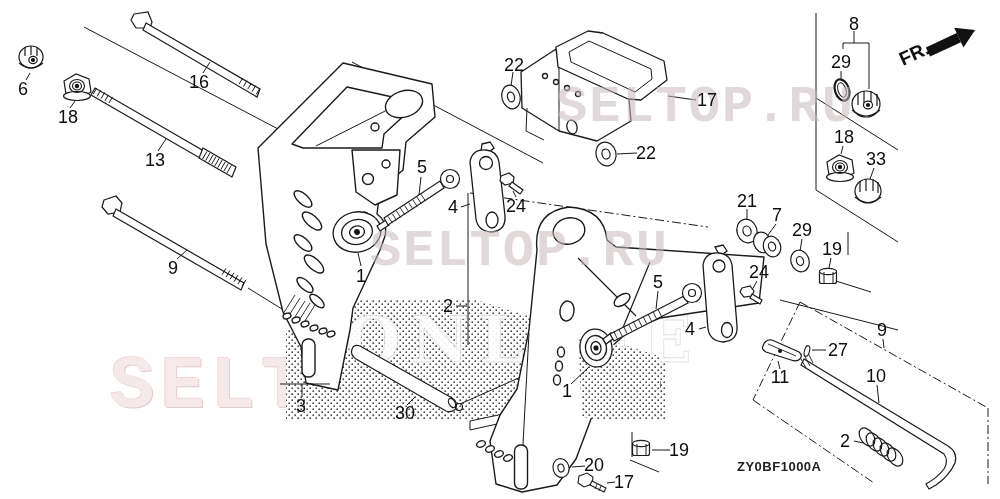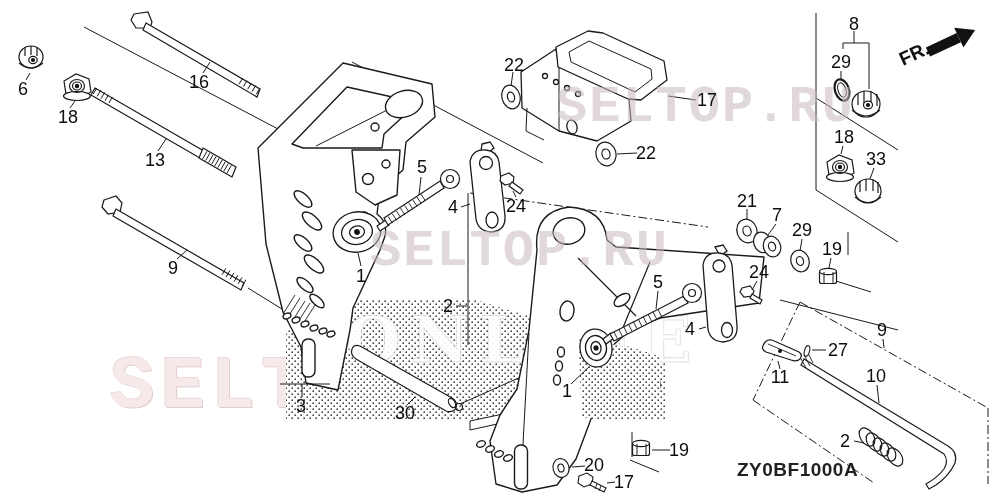--- a/index.html
+++ b/index.html
@@ -7,21 +7,21 @@
          font-family:"Liberation Sans",sans-serif;}
   .artwork{position:absolute;left:0;top:0;z-index:1;}
   .wm{position:absolute;font-family:Liberation Mono, monospace;font-weight:bold;white-space:nowrap;
       pointer-events:none;user-select:none;}
   .wm-top{left:556px;top:78px;font-size:52px;letter-spacing:2px;color:rgba(201,185,185,0.55);z-index:2;}
   .wm-mid{left:370px;top:222px;font-size:52px;letter-spacing:2px;color:rgba(201,185,185,0.55);z-index:2;}
   .wm-bottom{left:110px;top:345px;font-size:74px;letter-spacing:6px;color:#f6e9e9;z-index:0;
              text-shadow:1px 1px 0 #e3cccc,-1px -1px 0 #eedada;}
   .plabel{position:absolute;transform:translate(-50%,-50%);font-size:18px;color:#0d0d0d;
           z-index:4;line-height:1;}
-  .part-code{position:absolute;left:737px;top:459px;font-size:19px;font-weight:bold;
+  .part-code{position:absolute;left:737px;top:459px;font-size:13px;font-weight:bold;
              letter-spacing:0.5px;color:#222;z-index:4;}
 </style>
 </head>
 <body>
 
 <div class="stage">
 
   <div class="wm wm-bottom">SELTOP.RU</div>
 
   <svg class="artwork" width="1000" height="499" viewBox="0 0 1000 499">

